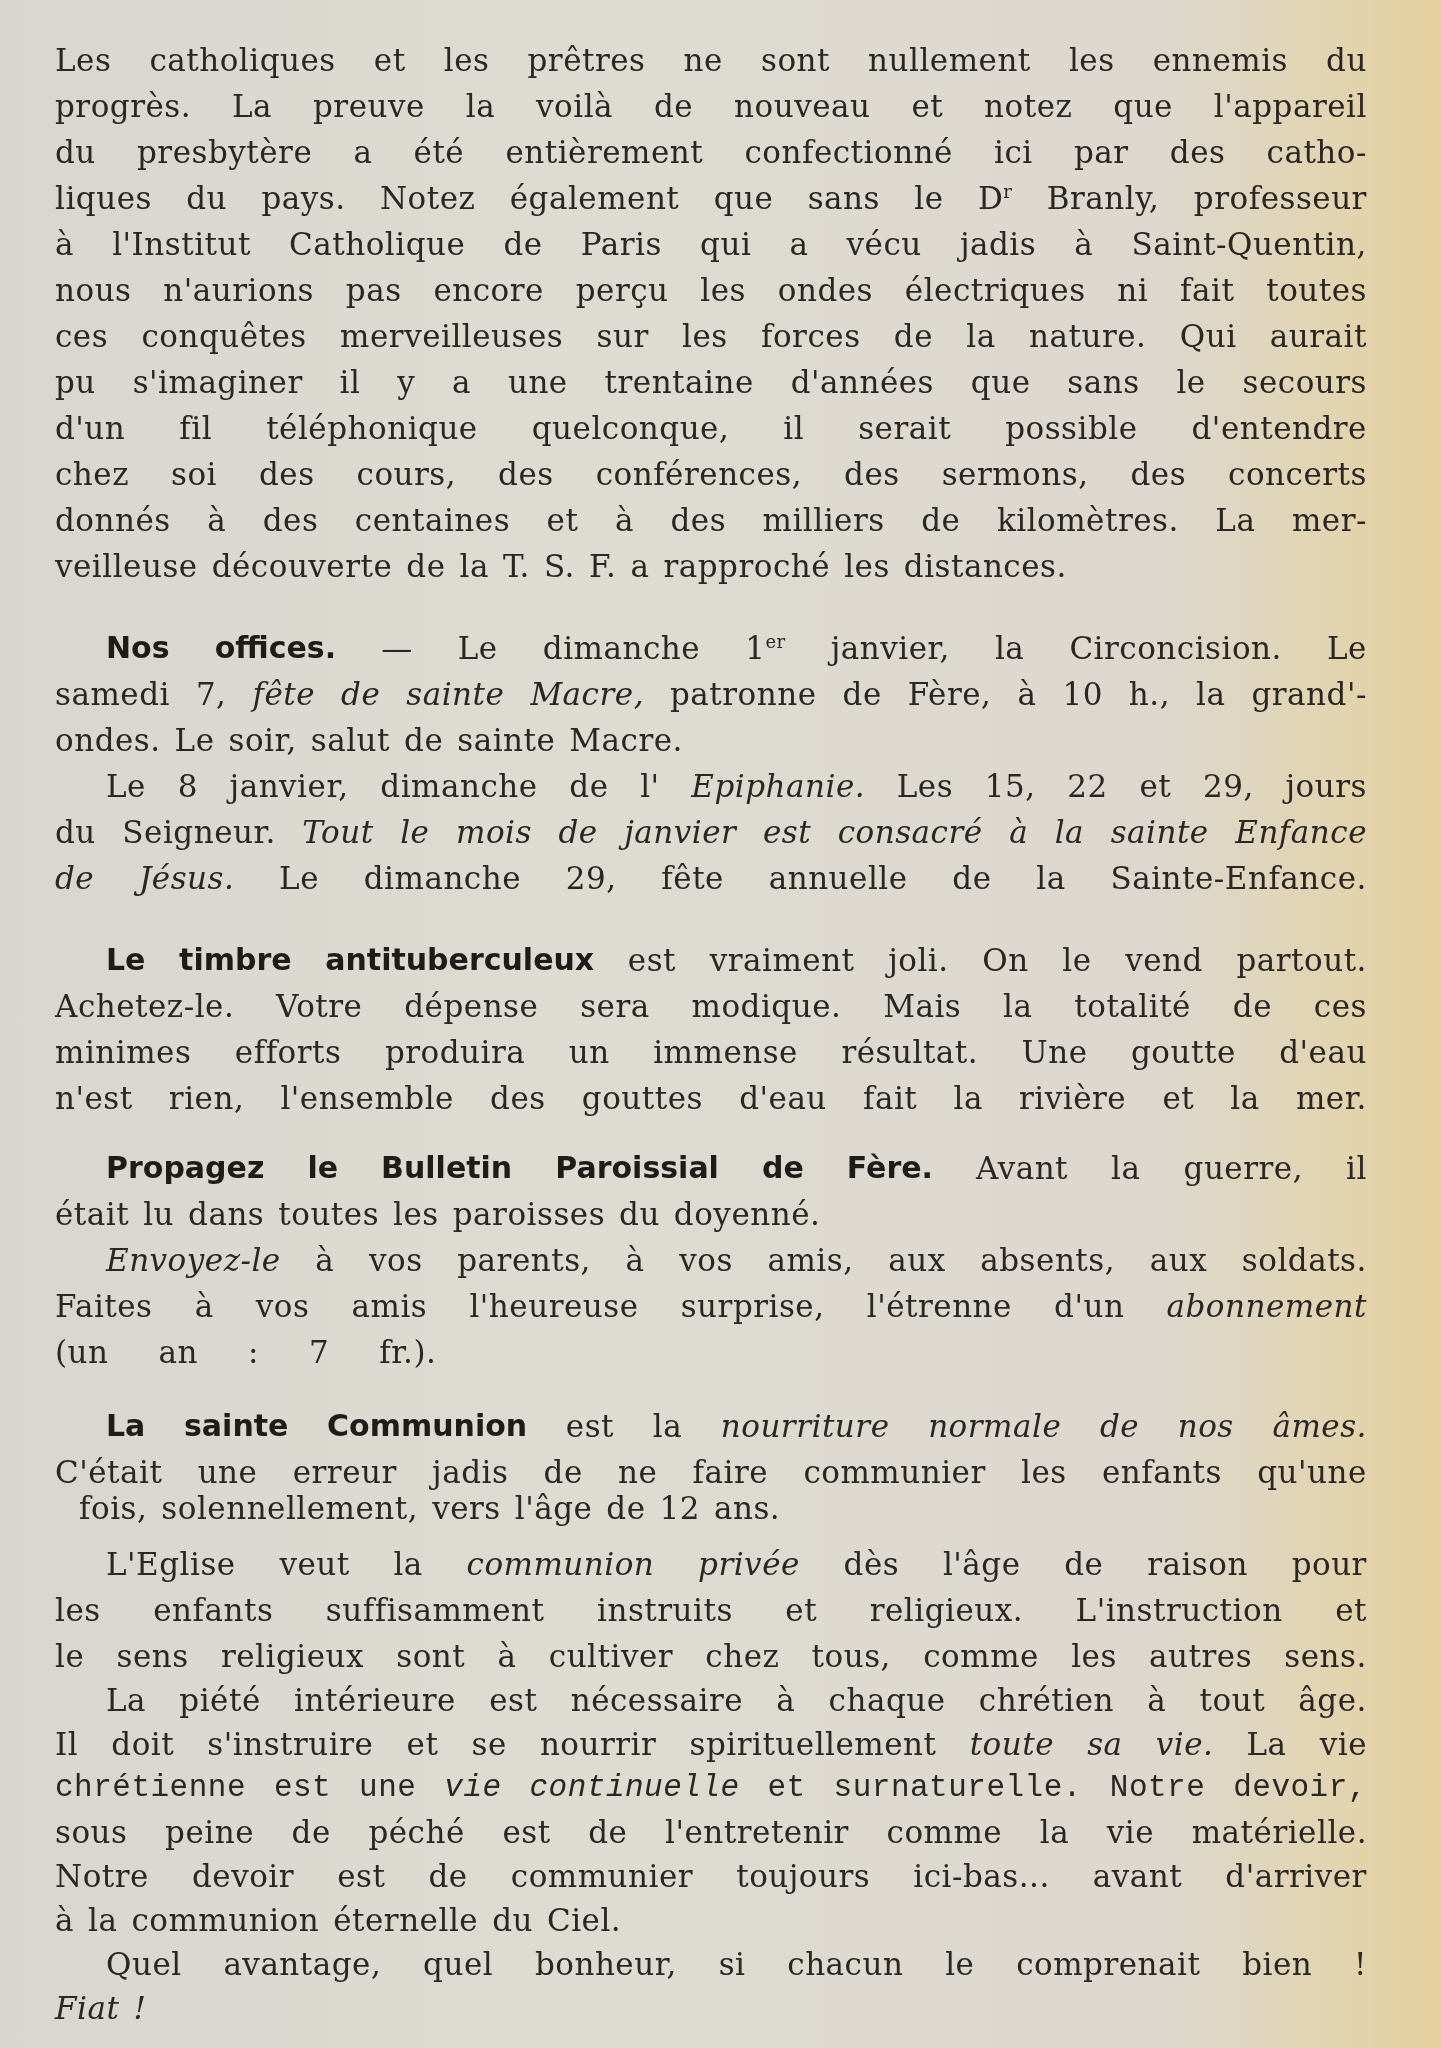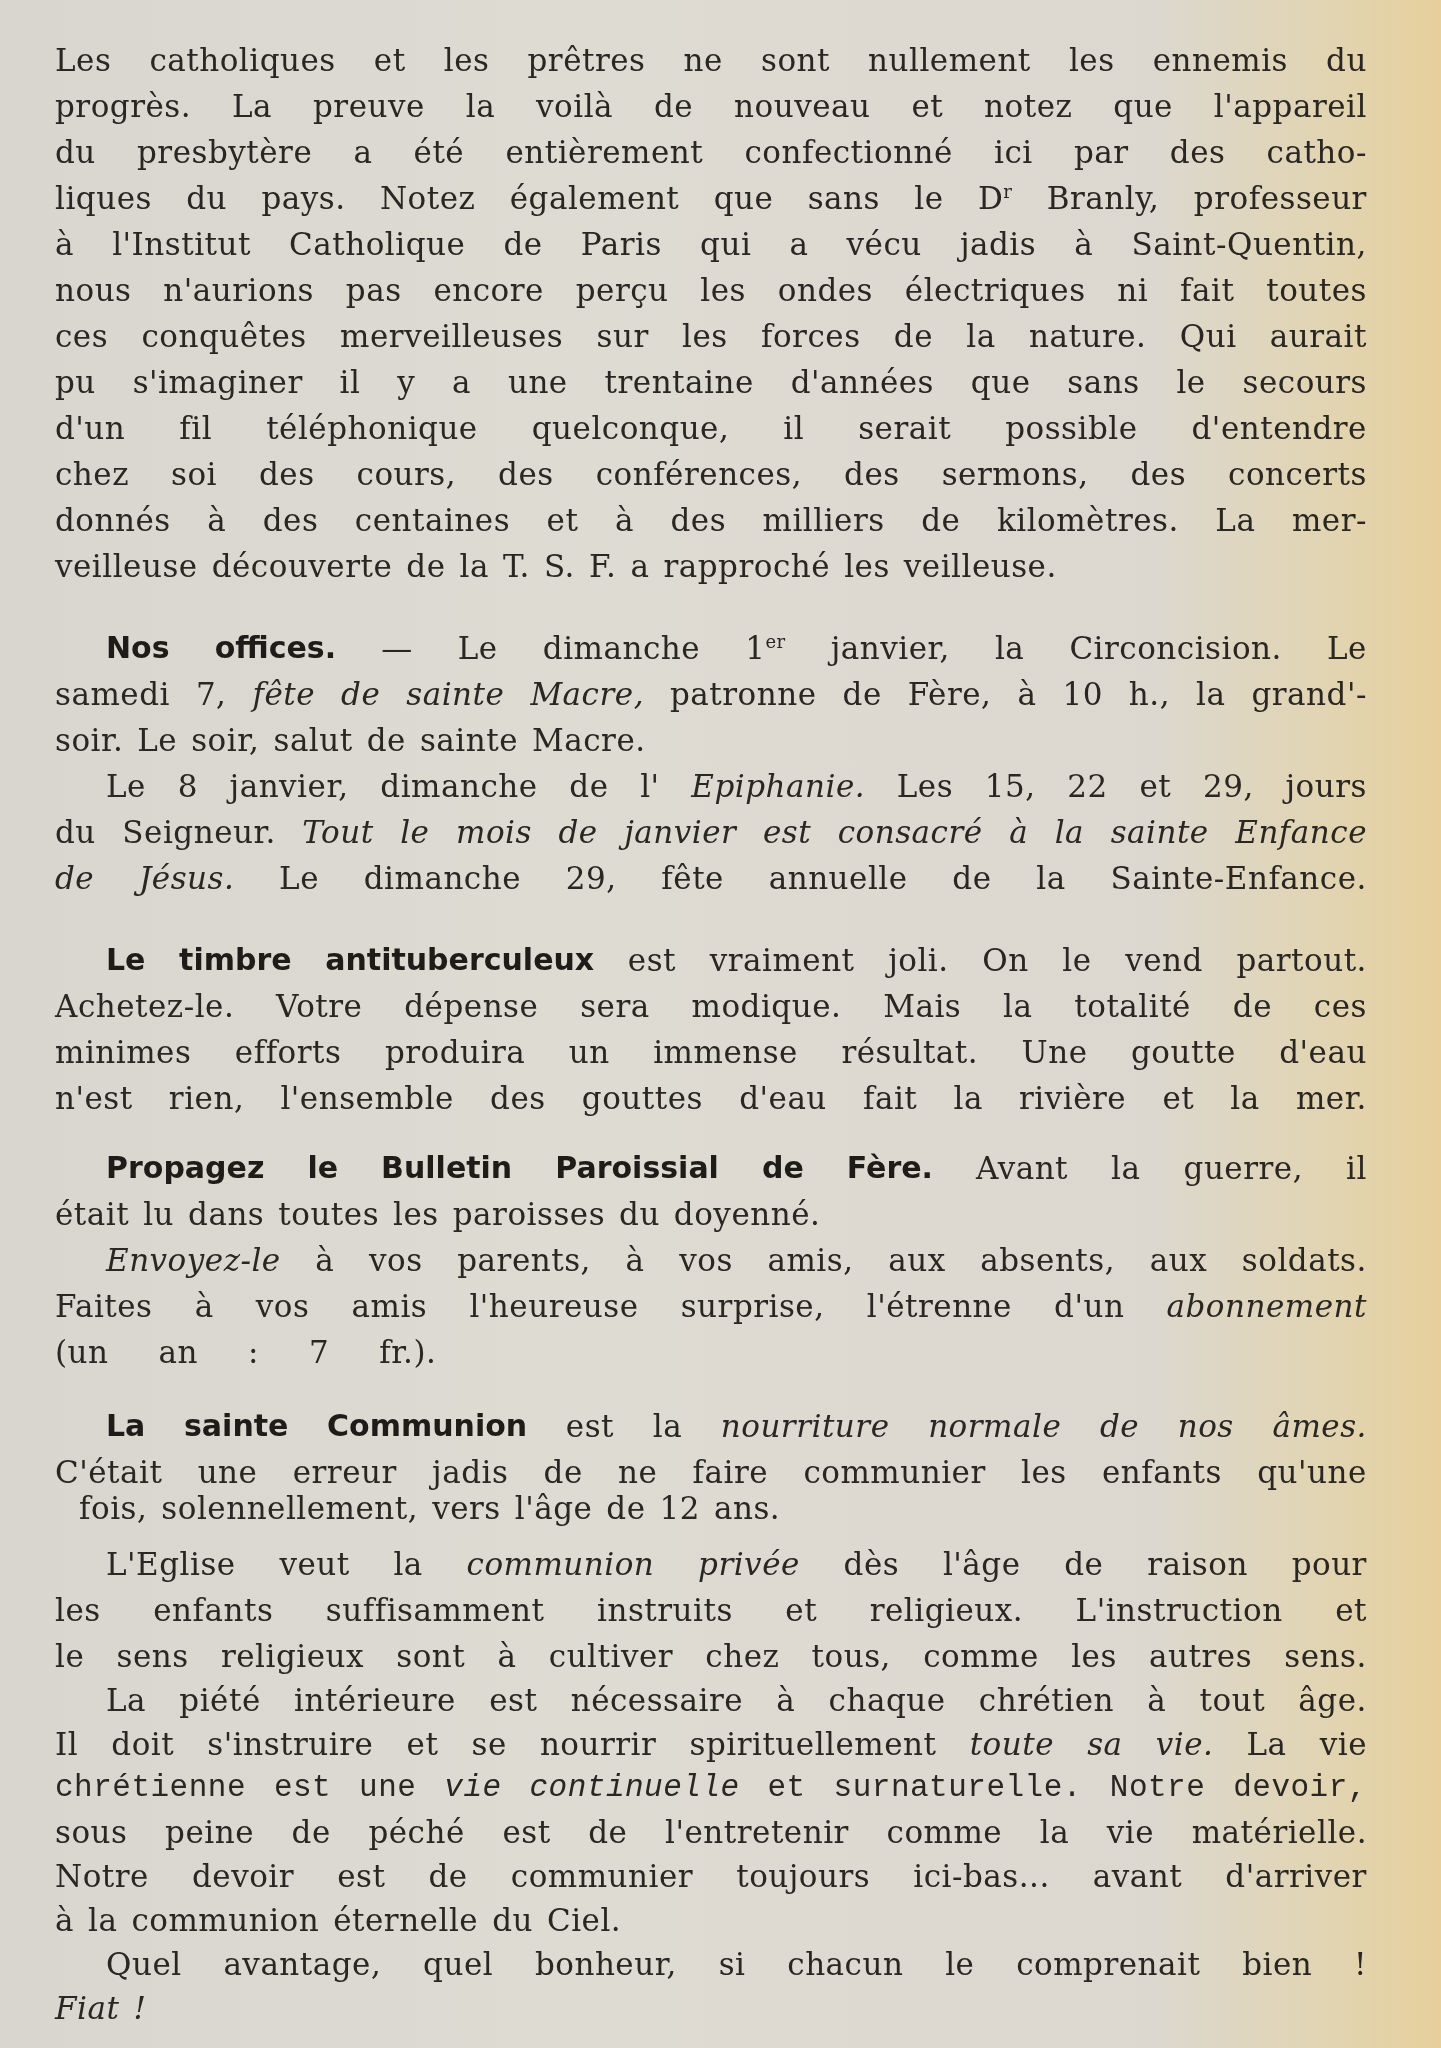--- a/index.html
+++ b/index.html
@@ -180,21 +180,21 @@
         <span class="w">veilleuse</span>
         <span class="w">découverte</span>
         <span class="w">de</span>
         <span class="w">la</span>
         <span class="w">T.</span>
         <span class="w">S.</span>
         <span class="w">F.</span>
         <span class="w">a</span>
         <span class="w">rapproché</span>
         <span class="w">les</span>
-        <span class="w">veilleuse.</span>
+        <span class="w">distances.</span>
       </div>
     </section>
     <section>
       <div class="line indent" style="top: 628px;">
         <span class="w b">Nos</span>
         <span class="w b">offices.</span>
         <span class="w">—</span>
         <span class="w">Le</span>
         <span class="w">dimanche</span>
         <span class="w">1<sup>er</sup></span>
@@ -213,21 +213,21 @@
         <span class="w">patronne</span>
         <span class="w">de</span>
         <span class="w">Fère,</span>
         <span class="w">à</span>
         <span class="w">10</span>
         <span class="w">h.,</span>
         <span class="w">la</span>
         <span class="w">grand'-</span>
       </div>
       <div class="line last" style="top: 720px;">
-        <span class="w">soir.</span>
+        <span class="w">ondes.</span>
         <span class="w">Le</span>
         <span class="w">soir,</span>
         <span class="w">salut</span>
         <span class="w">de</span>
         <span class="w">sainte</span>
         <span class="w">Macre.</span>
       </div>
       <div class="line indent" style="top: 766px;">
         <span class="w">Le</span>
         <span class="w">8</span>

